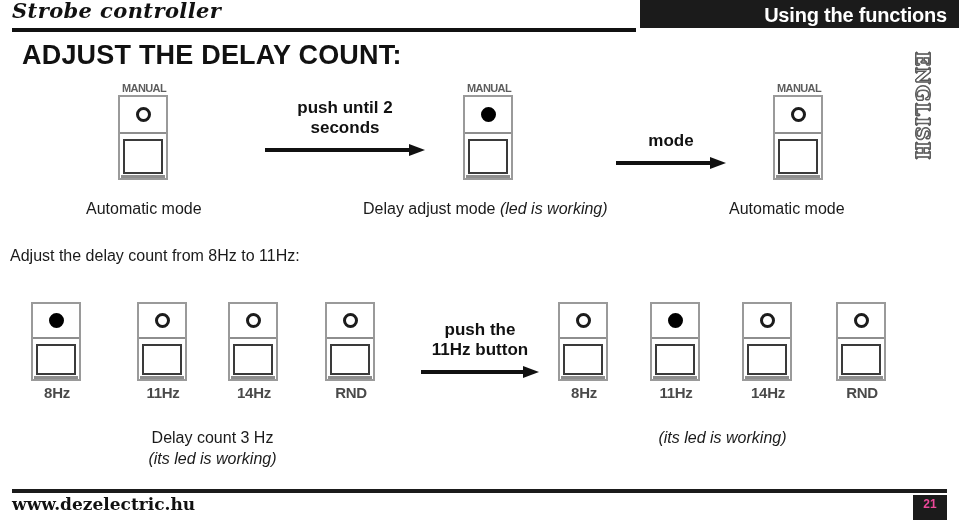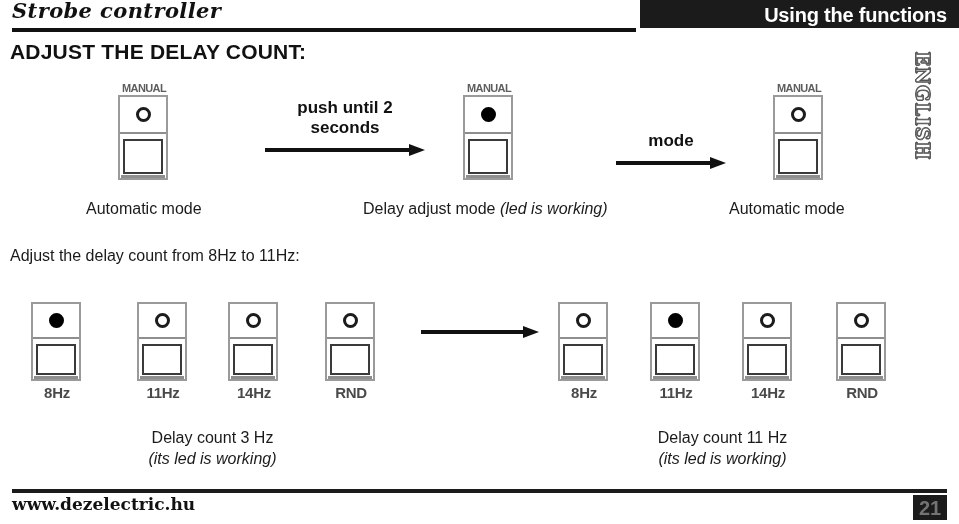--- a/index.html
+++ b/index.html
@@ -59,25 +59,25 @@
     font-weight: 700;
     font-size: 20px;
     color: #ffffff;
     letter-spacing: -0.2px;
     white-space: nowrap;
   }
 
   
   #page-title {
     position: absolute;
-    left: 10px;
+    left: 22px;
     top: 40px;
     font-family: "Liberation Sans", sans-serif;
     font-weight: 700;
-    font-size: 21px;
+    font-size: 27px;
     letter-spacing: 0.2px;
     color: #111111;
     white-space: nowrap;
   }
 
   
   #language-tab {
     position: absolute;
     left: 908px;
     top: 44px;
@@ -287,22 +287,22 @@
     height: 25px;
     background: #1b1b1b;
   }
   #page-number {
     position: absolute;
     left: 0; top: 2px;
     width: 34px;
     text-align: center;
     font-family: "Liberation Sans", sans-serif;
     font-weight: 700;
-    font-size: 20px;
-    color: #737373;
+    font-size: 12px;
+    color: #ec4899;
   }
 </style>
 </head>
 <body>
 
 <div id="header">
   <div id="brand-title">Strobe controller</div>
   <div id="header-rule"></div>
   <div id="section-banner">
     <div id="section-banner-label">Using the functions</div>
@@ -408,20 +408,22 @@
   <div class="device-body">
     <div class="device-led-panel">
       <div class="device-led led-off"></div>
     </div>
     <div class="device-button"></div>
   </div>
   <div class="device-caption">RND</div>
 </div>
 
 <div class="annotation" style="left:413px; top:320px; width:134px;">
+  <div class="annotation-text">push the
+11Hz button</div>
   <div class="arrow" style="width:118px;">
     <div class="shaft" style="width:104px;"></div>
     <div class="head" style="left:102px;"></div>
   </div>
 </div>
 
 <div class="device device-small" style="left:558px; top:302px;">
   <div class="device-body">
     <div class="device-led-panel">
       <div class="device-led led-off"></div>
@@ -460,21 +462,20 @@
   </div>
   <div class="device-caption">RND</div>
 </div>
 
 <div class="result-caption" style="left:140px; top:427px; width:145px;">
   <div>Delay count 3 Hz</div>
   <div class="ital">(its led is working)</div>
 </div>
 
 <div class="result-caption" style="left:645px; top:427px; width:155px;">
-  <div>Delay count 11 Hz</div>
   <div class="ital">(its led is working)</div>
 </div>
 
 <div id="footer-rule"></div>
 <div id="footer-url">www.dezelectric.hu</div>
 <div id="page-number-box">
   <div id="page-number">21</div>
 </div>
 
 </body></html>

